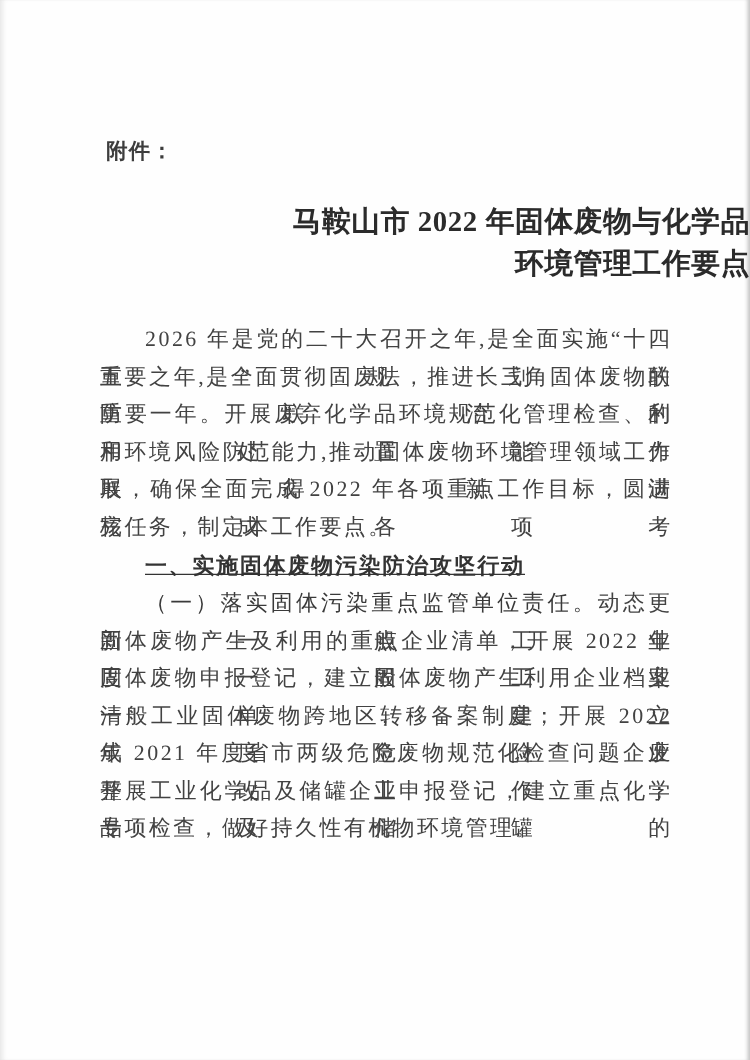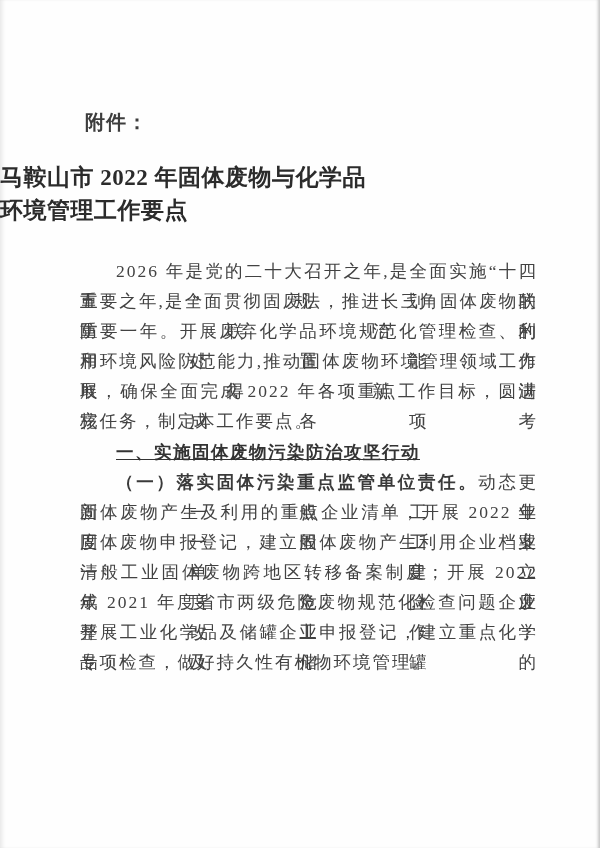--- a/index.html
+++ b/index.html
@@ -15,32 +15,32 @@
     overflow: hidden;
     font-family: "Liberation Serif", serif;
     
     box-shadow: inset -4px 0 3px -2px #c6c6c6, inset 4px 0 4px -2px #e6e6e6;
   }
   .attachment {
     position: absolute;
     left: 85px;
     top: 109px;
     font-family: "Liberation Sans", sans-serif;
-    font-size: 20px;
+    font-size: 17px;
     font-weight: 600;
     color: #3d3d3d;
     letter-spacing: 1px;
   }
   .doc-title {
     position: absolute;
     top: 161px;
     left: 0;
     width: 100%;
     margin: 0;
-    text-align: left;
+    text-align: right;
     font-size: 23px;
     font-weight: bold;
     color: #2b2b2b;
     line-height: 33px;
     letter-spacing: 0.5px;
   }
   .doc-title .title-line { display: block; }
   .doc-body {
     position: absolute;
     left: 80px;
@@ -63,21 +63,21 @@
     text-justify: inter-character;
   }
   .line.indent { text-indent: 36px; }
   .line.heading {
     font-family: "Liberation Sans", sans-serif;
     font-weight: bold;
     color: #333333;
     letter-spacing: 1.5px;
     text-decoration: underline;
   }
-  .lead { font-weight: bold; color: #3a3a3a; }
+  .lead { font-weight: normal; color: #3a3a3a; }
 </style>
 </head>
 <body>
 
 <div class="page">
   <div class="attachment">附件：</div>
 
   <h1 class="doc-title">
     <span class="title-line">马鞍山市 2022 年固体废物与化学品</span>
     <span class="title-line">环境管理工作要点</span>

